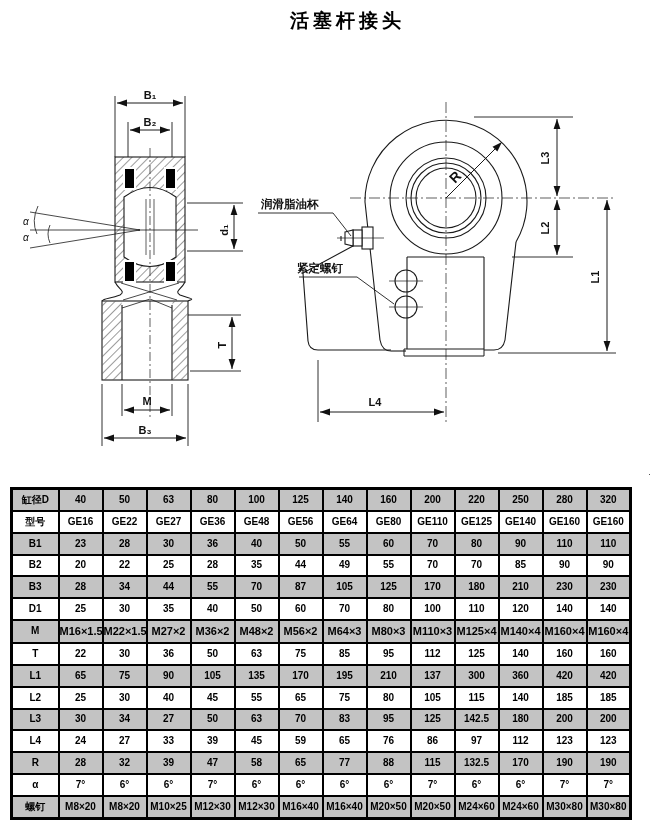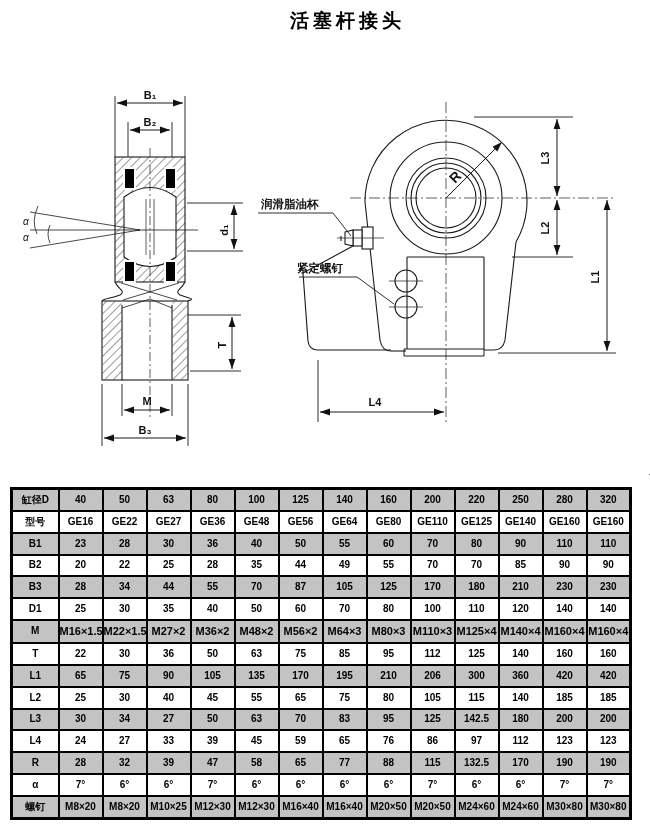--- a/index.html
+++ b/index.html
@@ -320,21 +320,21 @@
         <tr class="shaded">
           <td class="lbl">L1</td>
           <td>65</td>
           <td>75</td>
           <td>90</td>
           <td>105</td>
           <td>135</td>
           <td>170</td>
           <td>195</td>
           <td>210</td>
-          <td>206</td>
+          <td>137</td>
           <td>300</td>
           <td>360</td>
           <td>420</td>
           <td>420</td>
         </tr>
         <tr>
           <td class="lbl">L2</td>
           <td>25</td>
           <td>30</td>
           <td>40</td>

